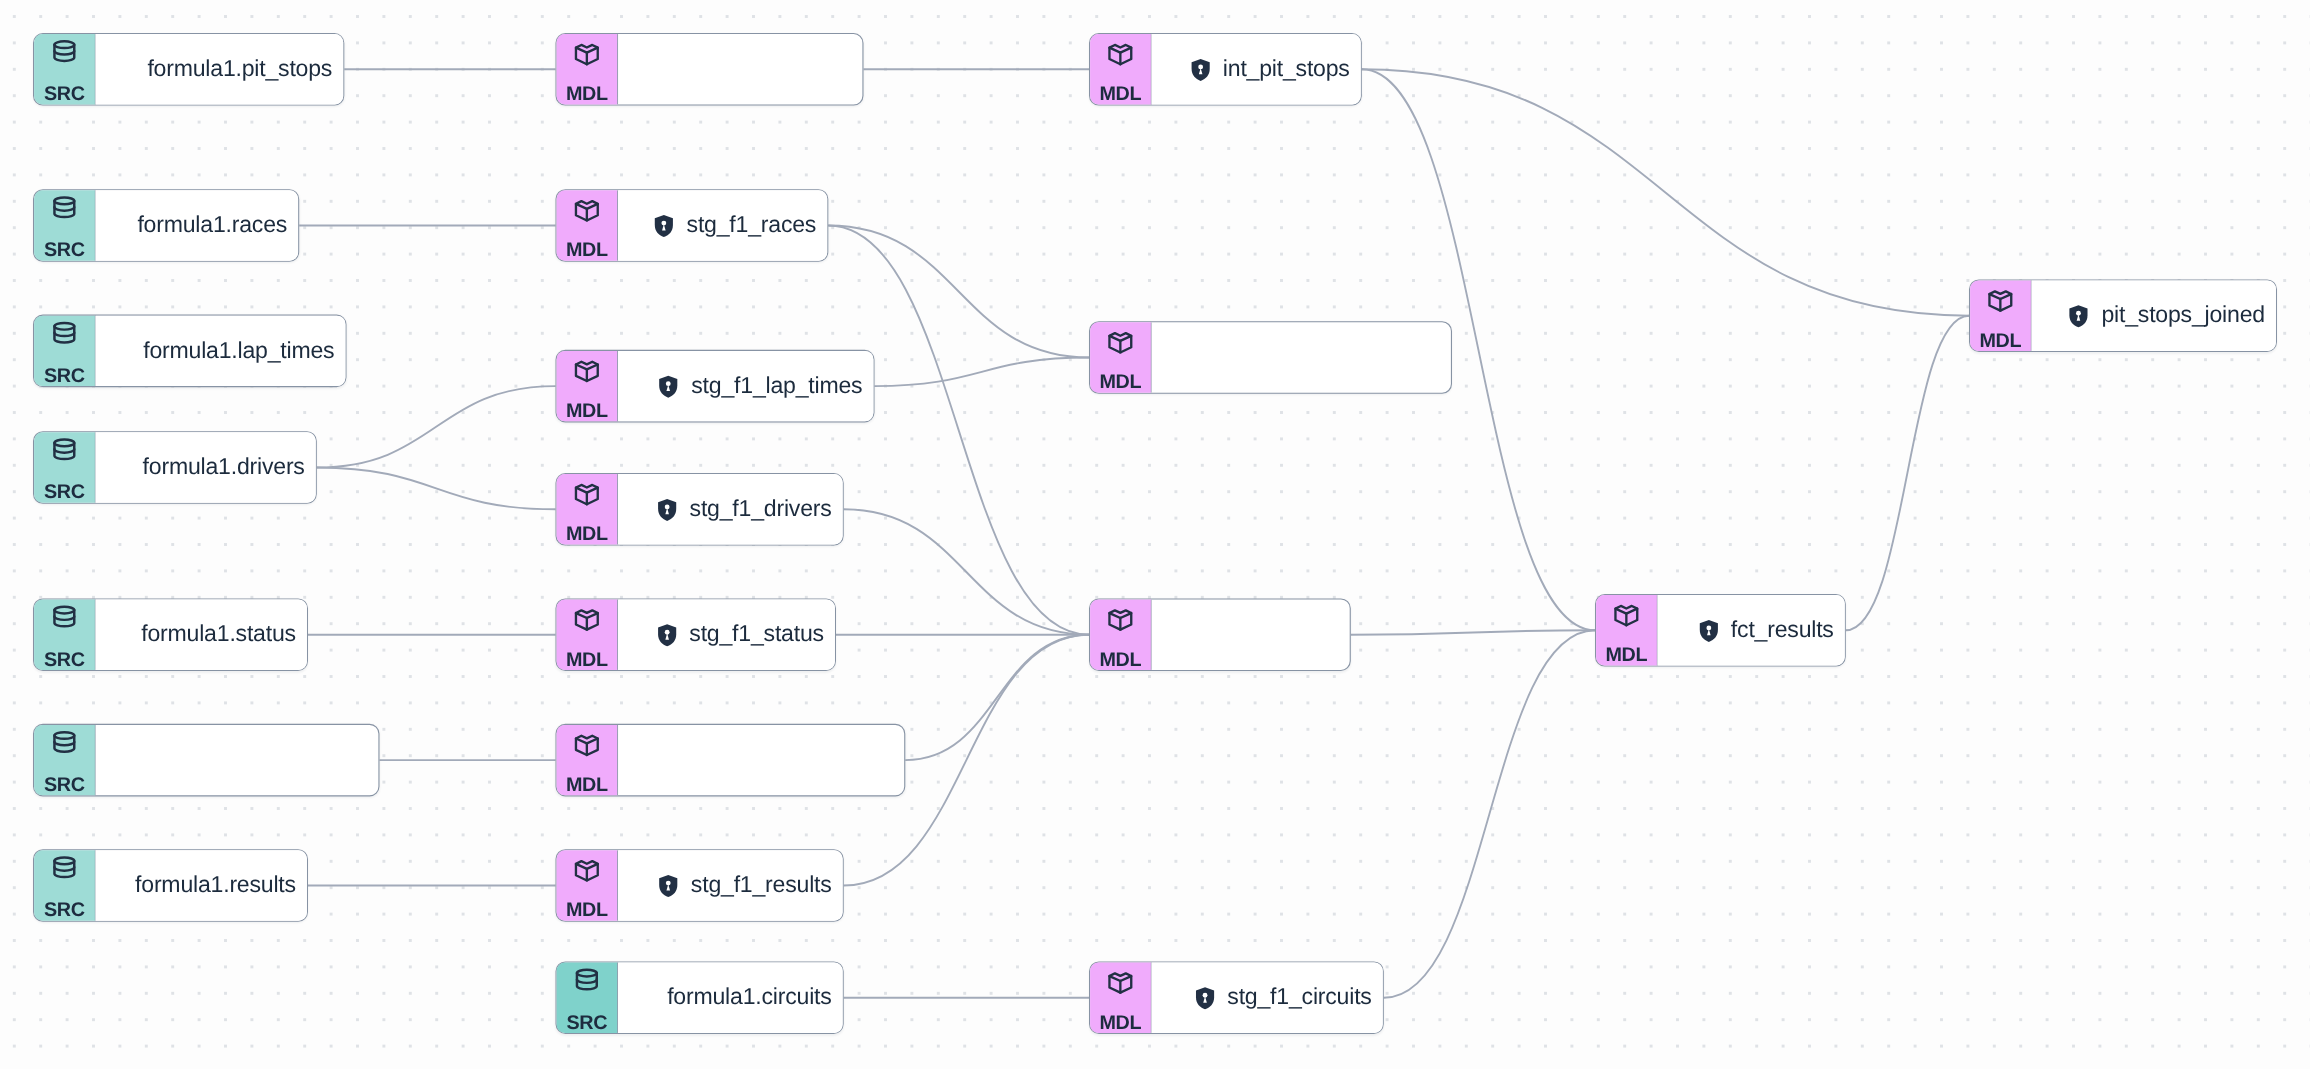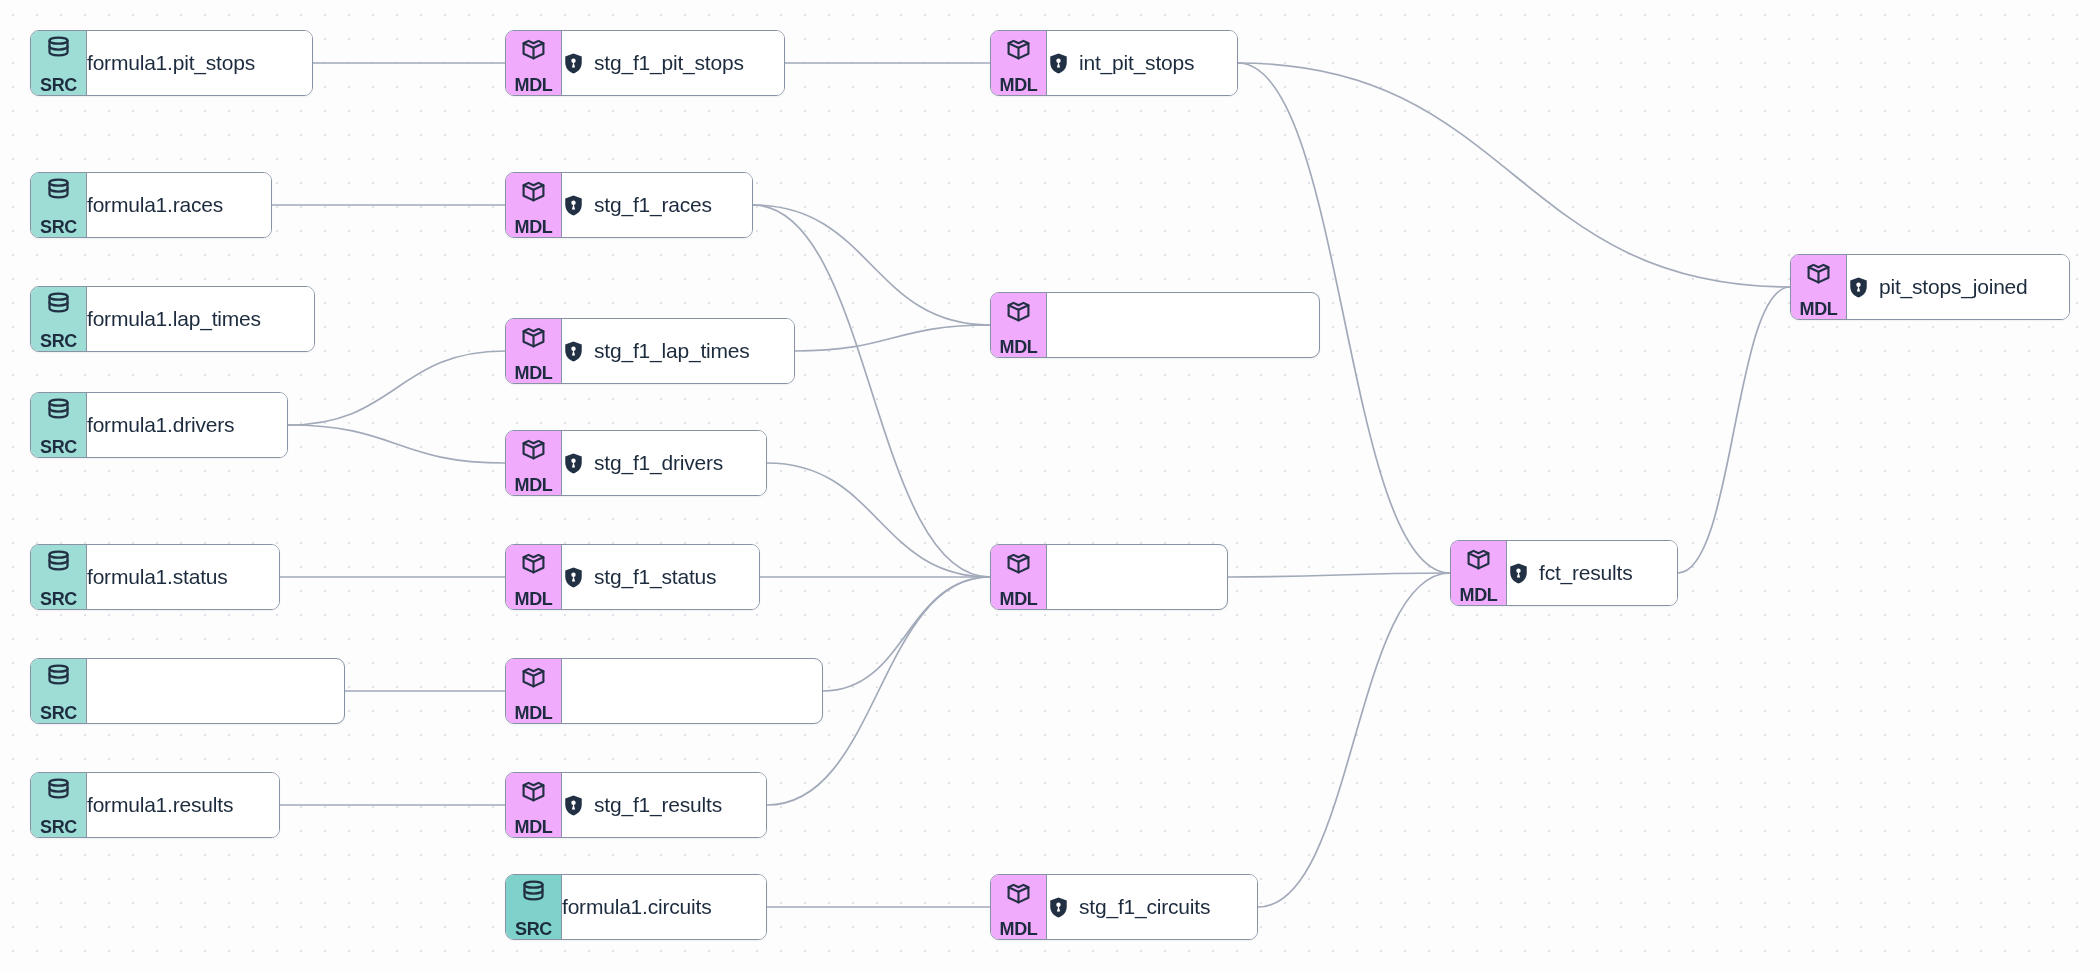--- a/index.html
+++ b/index.html
@@ -65,20 +65,21 @@
     margin-top: 14px;
   }
   .body {
     flex: 1 1 auto;
     display: flex;
     align-items: center;
     padding-right: 10px;
     border-radius: 0 7.5px 7.5px 0;
     background: #ffffff;
     overflow: hidden;
+    justify-content: flex-end;
   }
   .shield { margin-right: 9px; flex: 0 0 auto; display: block; }
   .node-label {
     font-size: 21px;
     color: #1c2b3d;
     letter-spacing: -0.2px;
     white-space: nowrap;
   }
   .glyph { display: block; }
 </style>
@@ -124,28 +125,20 @@
     </div>
     <div class="node kind-model" style="left: 505px; top: 30px; width: 280px;">
       <div class="badge">
         <svg class="glyph" width="27" height="27" viewBox="0 0 24 24" fill="none" stroke="#223044" stroke-width="1.9" stroke-linecap="round" stroke-linejoin="round">
           <path d="M12 7.3 L7.6 5.2 L3.2 7.4 L3.2 16.6 L12 20.8 L20.8 16.6 L20.8 7.4 L16.4 5.2 Z"></path>
           <path d="M3.2 7.4 L12 11.4 L20.8 7.4"></path>
           <path d="M12 11.4 L12 20.8"></path>
         </svg>
         <span class="badge-label">MDL</span>
       </div>
-      <div class="body">
-        <svg class="shield" width="23" height="23" viewBox="0 0 24 24">
-          <path d="M12 1.6 L20.6 4.7 V11 C20.6 16.9 17.1 20.7 12 22.5 C6.9 20.7 3.4 16.9 3.4 11 V4.7 Z" fill="#223044"></path>
-          <circle cx="12" cy="9.2" r="2.3" fill="#ffffff"></circle>
-          <path d="M12 10.2 L13.7 16.2 H10.3 Z" fill="#ffffff"></path>
-        </svg>
-        <span class="node-label">stg_f1_pit_stops</span>
-      </div>
     </div>
     <div class="node kind-model" style="left: 990px; top: 30px; width: 248px;">
       <div class="badge">
         <svg class="glyph" width="27" height="27" viewBox="0 0 24 24" fill="none" stroke="#223044" stroke-width="1.9" stroke-linecap="round" stroke-linejoin="round">
           <path d="M12 7.3 L7.6 5.2 L3.2 7.4 L3.2 16.6 L12 20.8 L20.8 16.6 L20.8 7.4 L16.4 5.2 Z"></path>
           <path d="M3.2 7.4 L12 11.4 L20.8 7.4"></path>
           <path d="M12 11.4 L12 20.8"></path>
         </svg>
         <span class="badge-label">MDL</span>
       </div>

